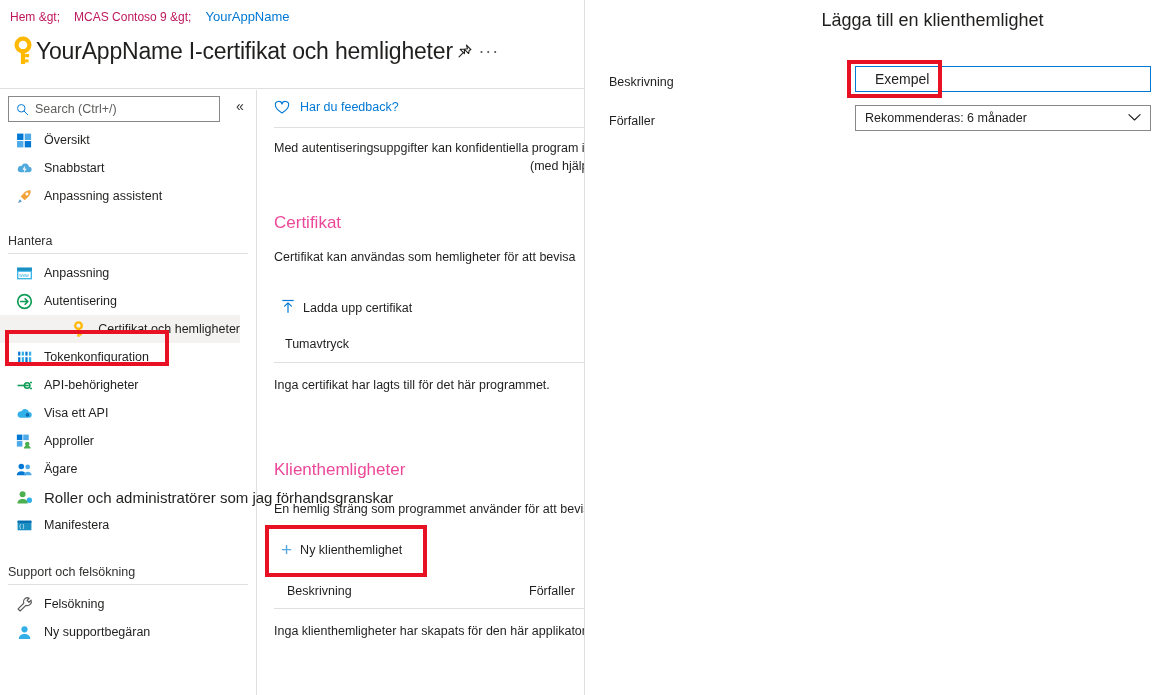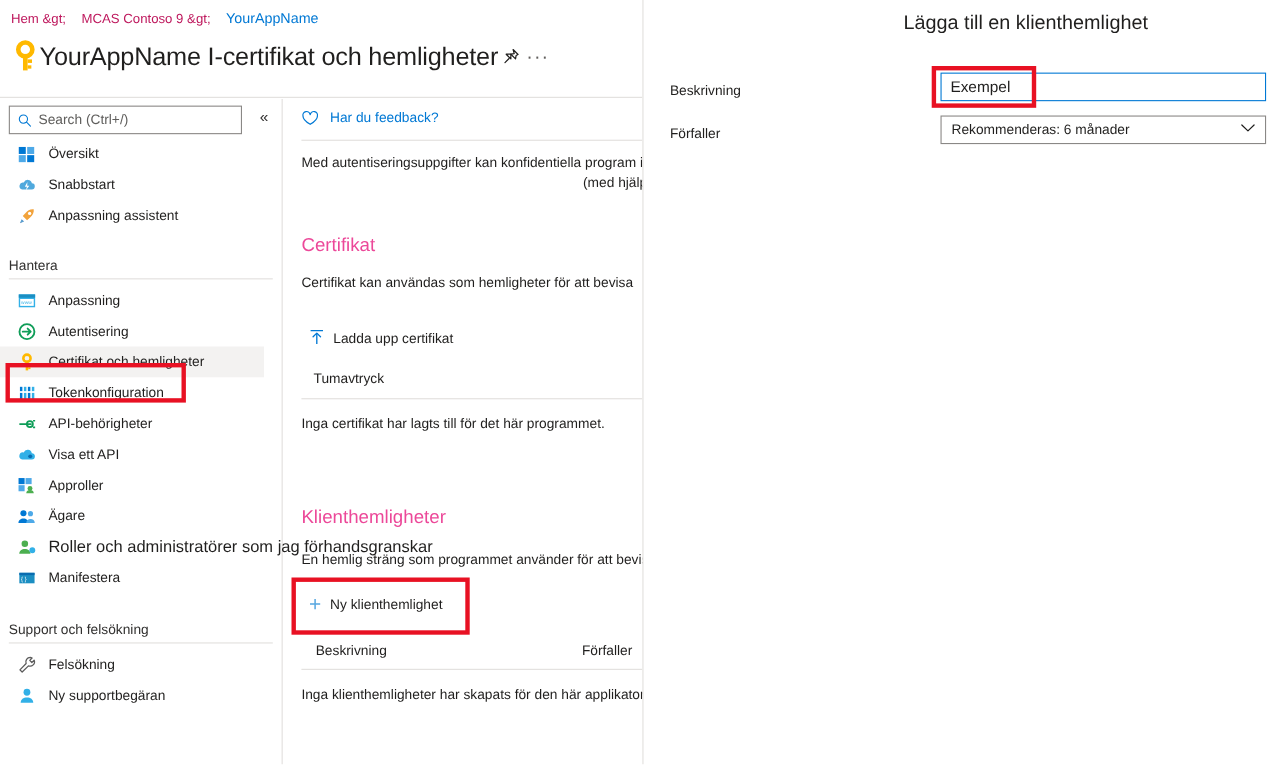--- a/index.html
+++ b/index.html
@@ -129,21 +129,21 @@
     width: 22px; height: 22px; display:flex; align-items:center; justify-content:center;
     font-size: 18px; color: #201f1e; cursor: pointer; font-weight: 300;
   }
   .field-label {
     position: absolute; font-size: 12.5px; color: #201f1e;
   }
   #desc-input {
     position: absolute; left: 270px; top: 66px;
     width: 296px; height: 26px;
     border: 1px solid #0078d4; outline: none;
-    padding: 0 8px; font-size: 14px; color: #201f1e;
+    padding: 0 19px; font-size: 14px; color: #201f1e;
     background: #fff; font-family: "Liberation Sans", sans-serif;
   }
   #expiry-select {
     position: absolute; left: 270px; top: 105px;
     width: 296px; height: 26px;
     border: 1px solid #8a8886; background: #fff;
     display: flex; align-items: center; justify-content: space-between;
     padding: 0 9px 0 9px; font-size: 12.5px; color: #201f1e; cursor: pointer;
   }
   #expiry-chevron { color: #201f1e; font-size: 11px; }
@@ -261,21 +261,21 @@
       <div class="nav-item">
         <span class="nav-ico">
           <svg width="17" height="17" viewBox="0 0 16 16">
             <circle cx="8" cy="8" r="6.4" fill="none" stroke="#0f9d58" stroke-width="1.6"></circle>
             <path d="M4.4 8h6.6M8.6 5.4L11.2 8 8.6 10.6" fill="none" stroke="#0f9d58" stroke-width="1.6" stroke-linecap="round" stroke-linejoin="round"></path>
           </svg>
         </span>
         <span class="nav-label">Autentisering</span>
       </div>
 
-      <div class="nav-item selected" style="width:240px;">
+      <div class="nav-item selected" style="width:240px;justify-content:flex-end;">
         <span class="nav-ico">
           <svg width="17" height="17" viewBox="0 0 16 16">
             <circle cx="8" cy="4.4" r="3.1" fill="none" stroke="#ffb900" stroke-width="2.2"></circle>
             <rect x="6.9" y="6.5" width="2.2" height="8.3" fill="#ffb900"></rect>
             <rect x="9.1" y="9.3" width="2.2" height="1.7" fill="#ffb900"></rect>
             <rect x="9.1" y="12.1" width="1.9" height="1.6" fill="#ffb900"></rect>
           </svg>
         </span>
         <span class="nav-label">Certifikat och hemligheter</span>
       </div>

